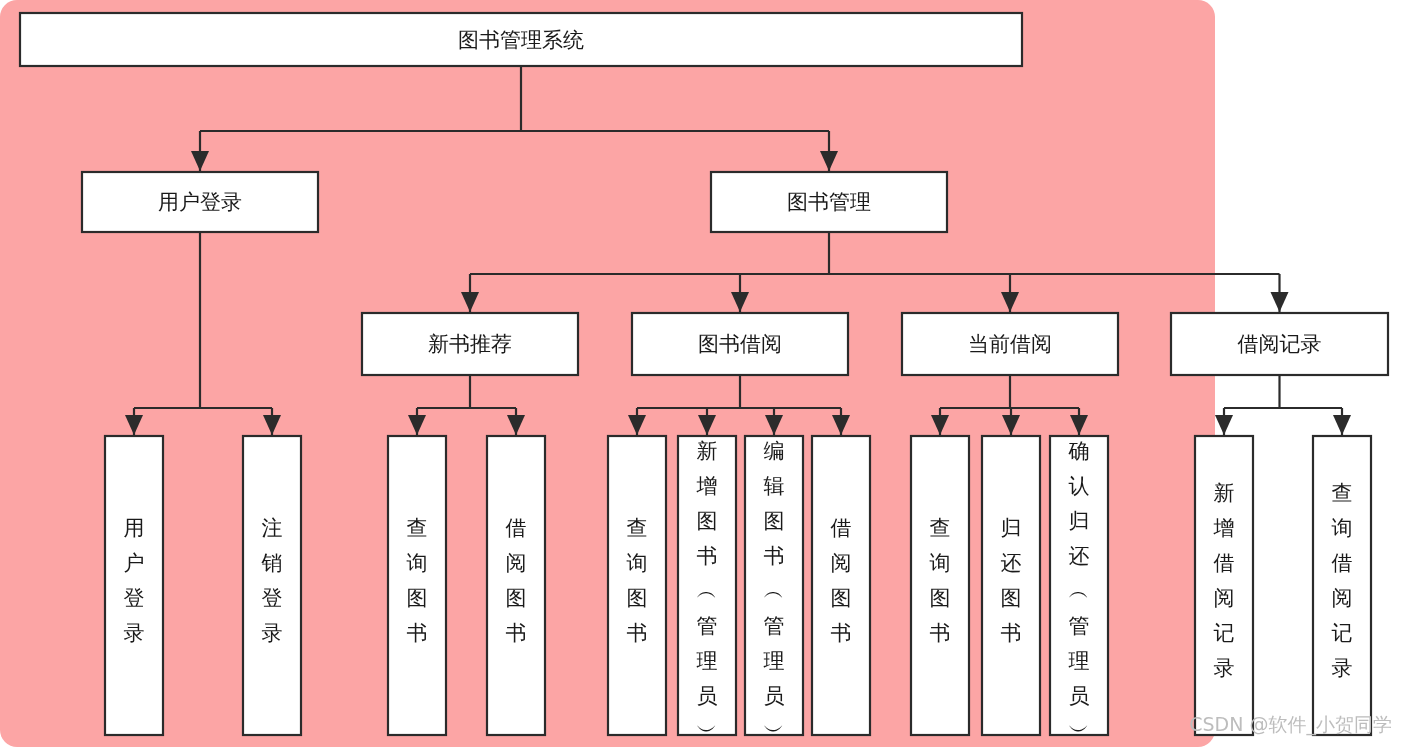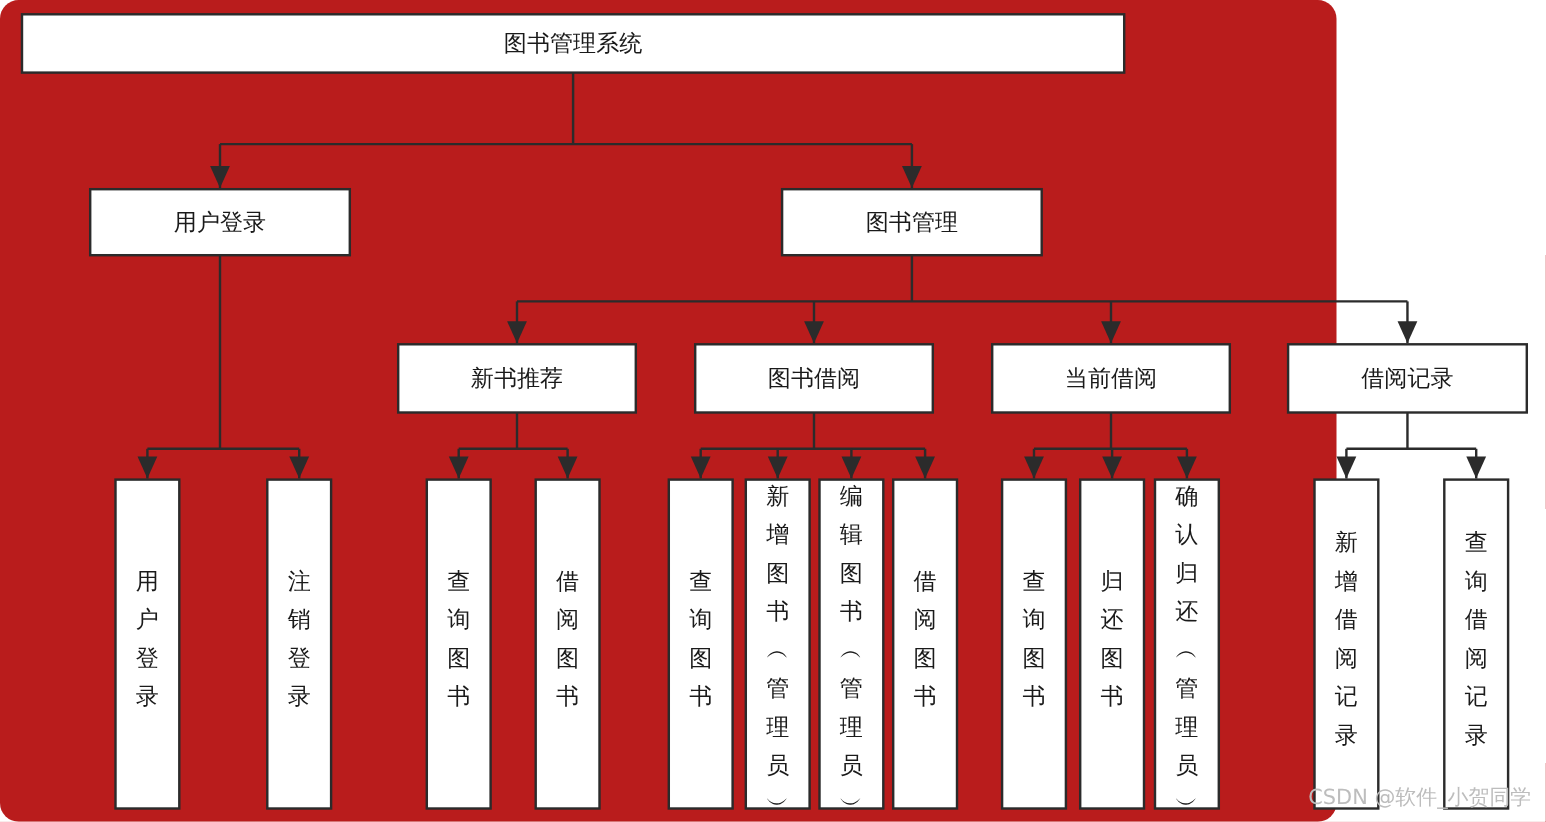--- a/index.html
+++ b/index.html
@@ -11,21 +11,21 @@
   body {
     width: 1405px;
     height: 747px;
     overflow: hidden;
     font-family: "DejaVu Sans", "Liberation Sans", sans-serif;
   }
   #diagram-root {
     position: relative;
     width: 1215px;
     height: 747px;
-    background: #b91c1c;
+    background: #fca5a5;
     border-radius: 17px;
   }
   svg.diagram-canvas {
     position: absolute;
     left: 0;
     top: 0;
     width: 1405px;
     height: 747px;
     display: block;
   }

